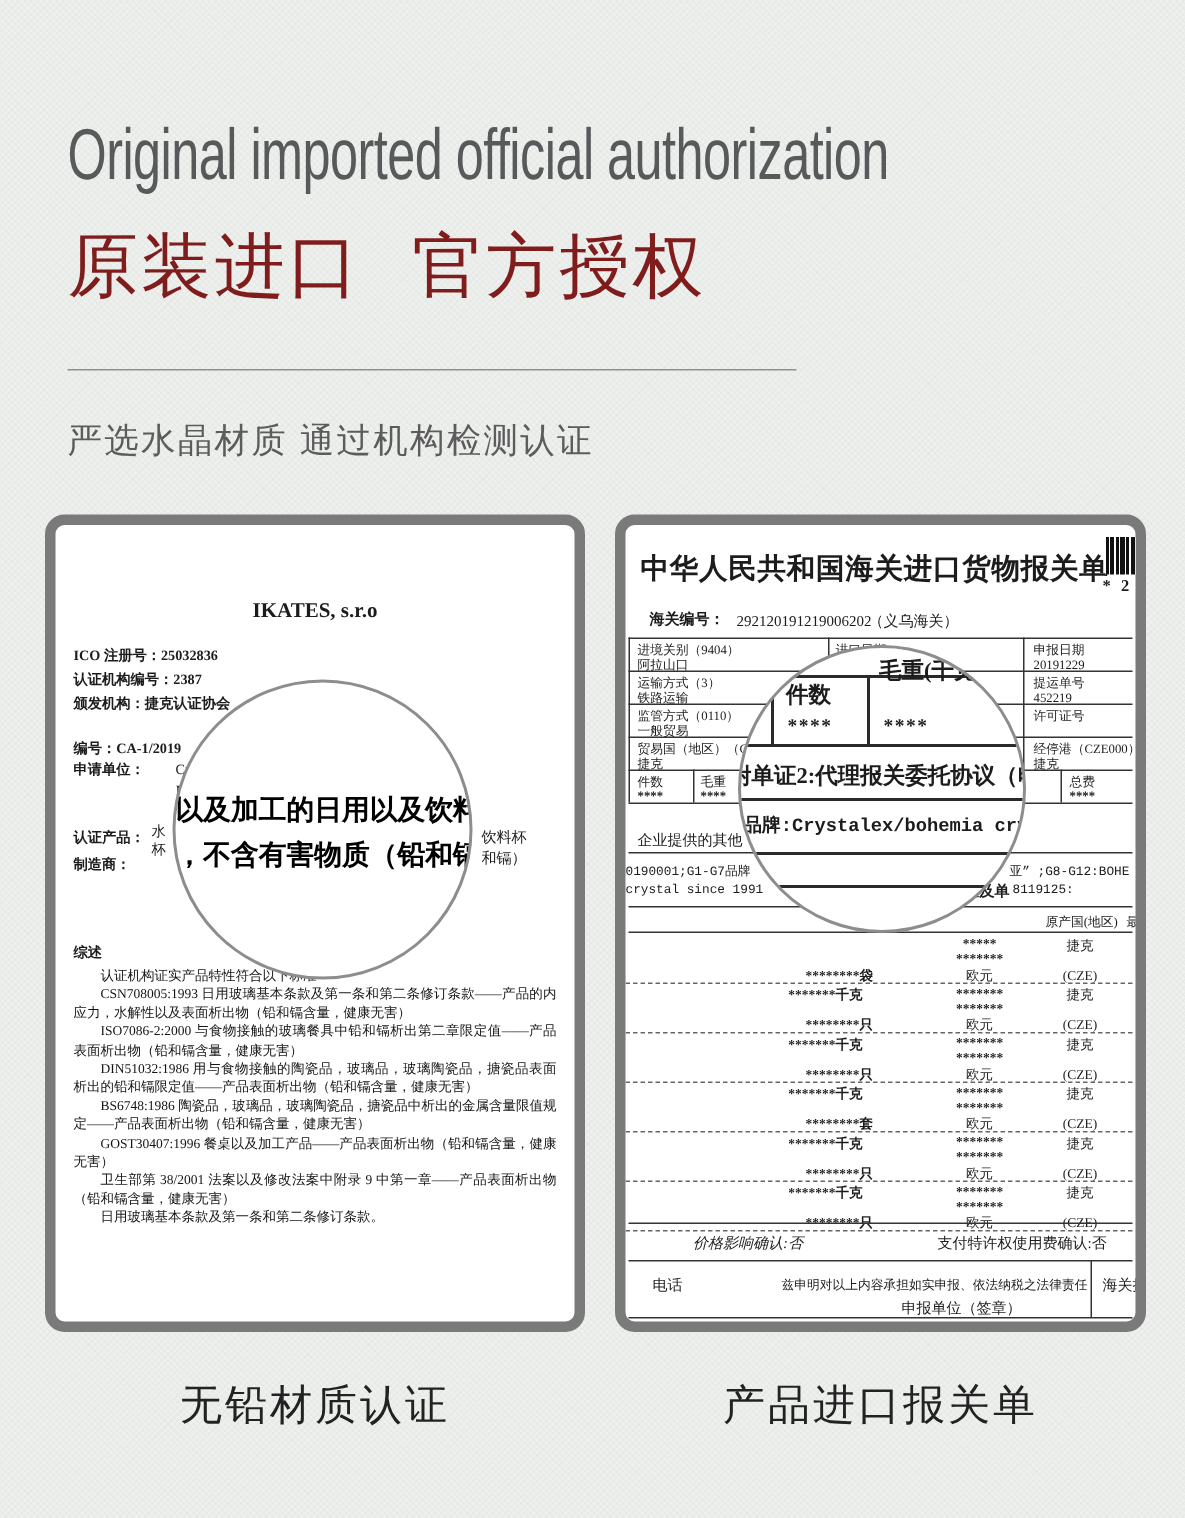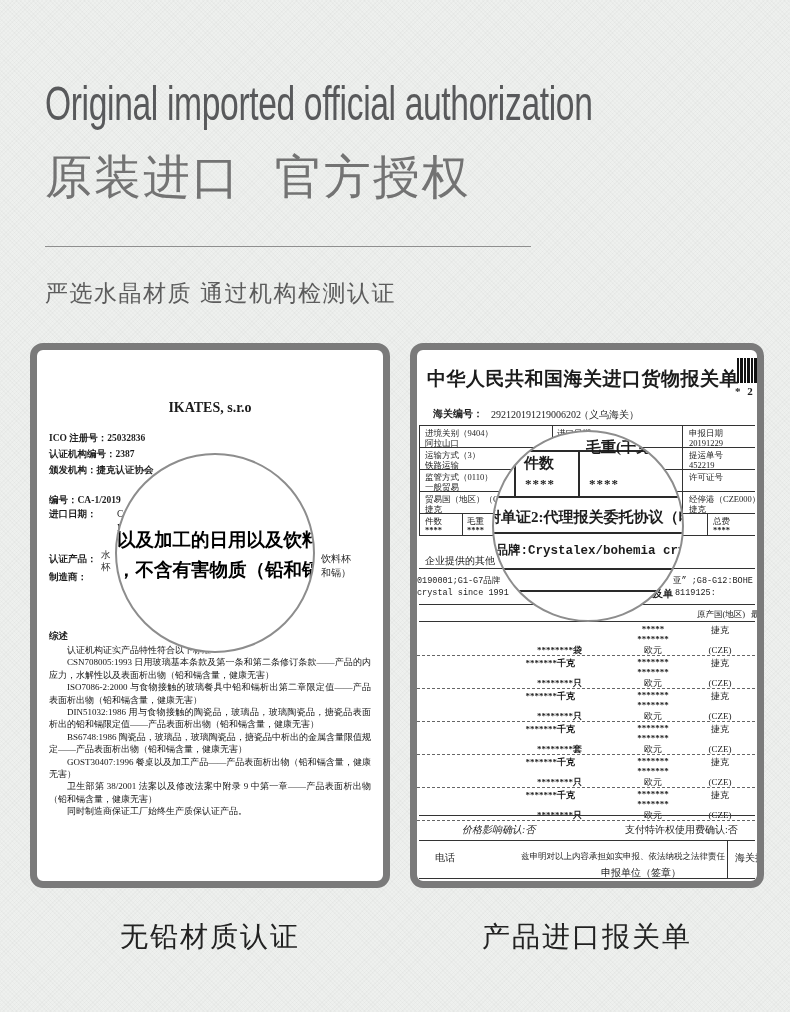--- a/index.html
+++ b/index.html
@@ -13,21 +13,21 @@
     -webkit-font-smoothing:antialiased;
   }
   .abs{position:absolute;}
   
   .title-en{
     left:45px;top:76px;font-size:48px;font-weight:400;color:#58595b;
     white-space:nowrap;transform:scaleX(0.70);transform-origin:left top;letter-spacing:-0.5px;
   }
   .title-zh{
     left:45px;top:146px;font-family:"Liberation Serif", serif;font-size:47px;
-    color:#737373;white-space:nowrap;word-spacing:20px;letter-spacing:2px;font-weight:500;
+    color:#7f1d1d;white-space:nowrap;word-spacing:20px;letter-spacing:2px;font-weight:500;
   }
   .divider{left:45px;top:246px;width:486px;height:1px;background:#8f8f8f;}
   .subtitle{left:45px;top:278px;font-size:23px;color:#5c5c5c;letter-spacing:1.5px;white-space:nowrap;}
   
   .card{
     position:absolute;top:343px;height:545px;background:#fff;
     border:7px solid #7a7a7a;border-radius:13px;box-sizing:border-box;overflow:hidden;
   }
   .card-left{left:30px;width:360px;}
   .card-right{left:410px;width:354px;}
@@ -96,21 +96,21 @@
     <div class="abs cert-company b">IKATES, s.r.o</div>
 
     <div class="abs cert-info t95 sb">
 
     <p>ICO 注册号：25032836</p>
         <p>认证机构编号：2387</p>
         <p>颁发机构：捷克认证协会</p>
       </div>
 
     <div class="abs t95 sb" style="left:12px;top:144px;">编号：CA-1/2019</div>
-    <div class="abs t95 sb" style="left:12px;top:158px;">进口日期：</div>
+    <div class="abs t95 sb" style="left:12px;top:158px;">申请单位：</div>
     <div class="abs t95" style="left:80px;top:158px;">Crystale</div>
     <div class="abs b" style="left:124px;top:153px;font-size:13px;">IC</div>
     <div class="abs t95" style="left:80px;top:172px;">Masa</div>
     <div class="abs t95" style="left:80px;top:184px;">110</div>
     <div class="abs t95" style="left:80px;top:196px;">注</div>
 
     <div class="abs t95 sb" style="left:12px;top:203px;">认证产品：</div>
     <div class="abs t95" style="left:64px;top:199px;">水</div>
     <div class="abs t95" style="left:64px;top:211px;">杯</div>
     <div class="abs t9" style="left:284px;top:203px;">饮料杯</div>
@@ -120,21 +120,21 @@
     <div class="abs t95 sb" style="left:12px;top:280px;">综述</div>
     <div class="abs cert-paras">
 
     <p>认证机构证实产品特性符合以下标准</p>
         <p>CSN708005:1993 日用玻璃基本条款及第一条和第二条修订条款——产品的内应力，水解性以及表面析出物（铅和镉含量，健康无害）</p>
         <p>ISO7086-2:2000 与食物接触的玻璃餐具中铅和镉析出第二章限定值——产品表面析出物（铅和镉含量，健康无害）</p>
         <p>DIN51032:1986 用与食物接触的陶瓷品，玻璃品，玻璃陶瓷品，搪瓷品表面析出的铅和镉限定值——产品表面析出物（铅和镉含量，健康无害）</p>
         <p>BS6748:1986 陶瓷品，玻璃品，玻璃陶瓷品，搪瓷品中析出的金属含量限值规定——产品表面析出物（铅和镉含量，健康无害）</p>
         <p>GOST30407:1996 餐桌以及加工产品——产品表面析出物（铅和镉含量，健康无害）</p>
         <p>卫生部第 38/2001 法案以及修改法案中附录 9 中第一章——产品表面析出物（铅和镉含量，健康无害）</p>
-        <p>同时制造商保证工厂始终生产质保认证产品。</p>
+        <p>日用玻璃基本条款及第一条和第二条修订条款。</p>
       </div>
 
     <div class="circle circle-left">
       <div class="mag-line" style="top:72px;">以及加工的日用以及饮料杯</div>
       <div class="mag-line" style="top:102px;">，不含有害物质（铅和镉）</div>
     </div>
   </div>
 </section>
 
 <section class="card card-right">

